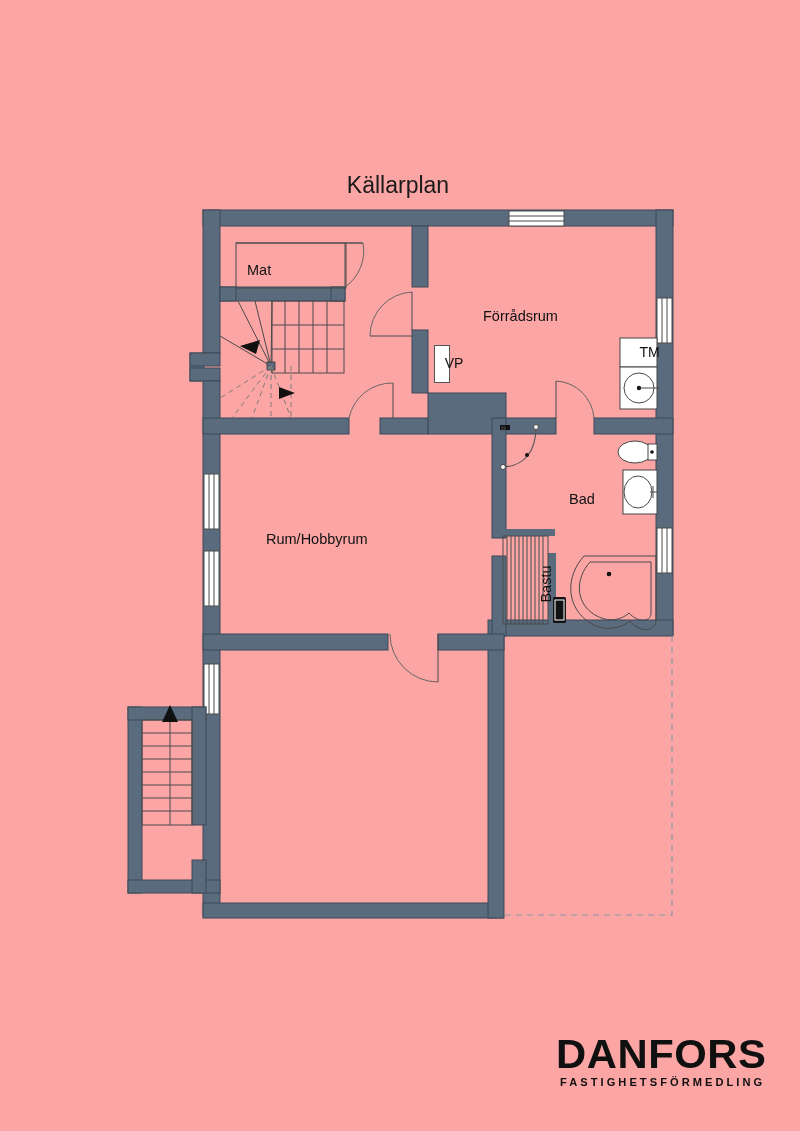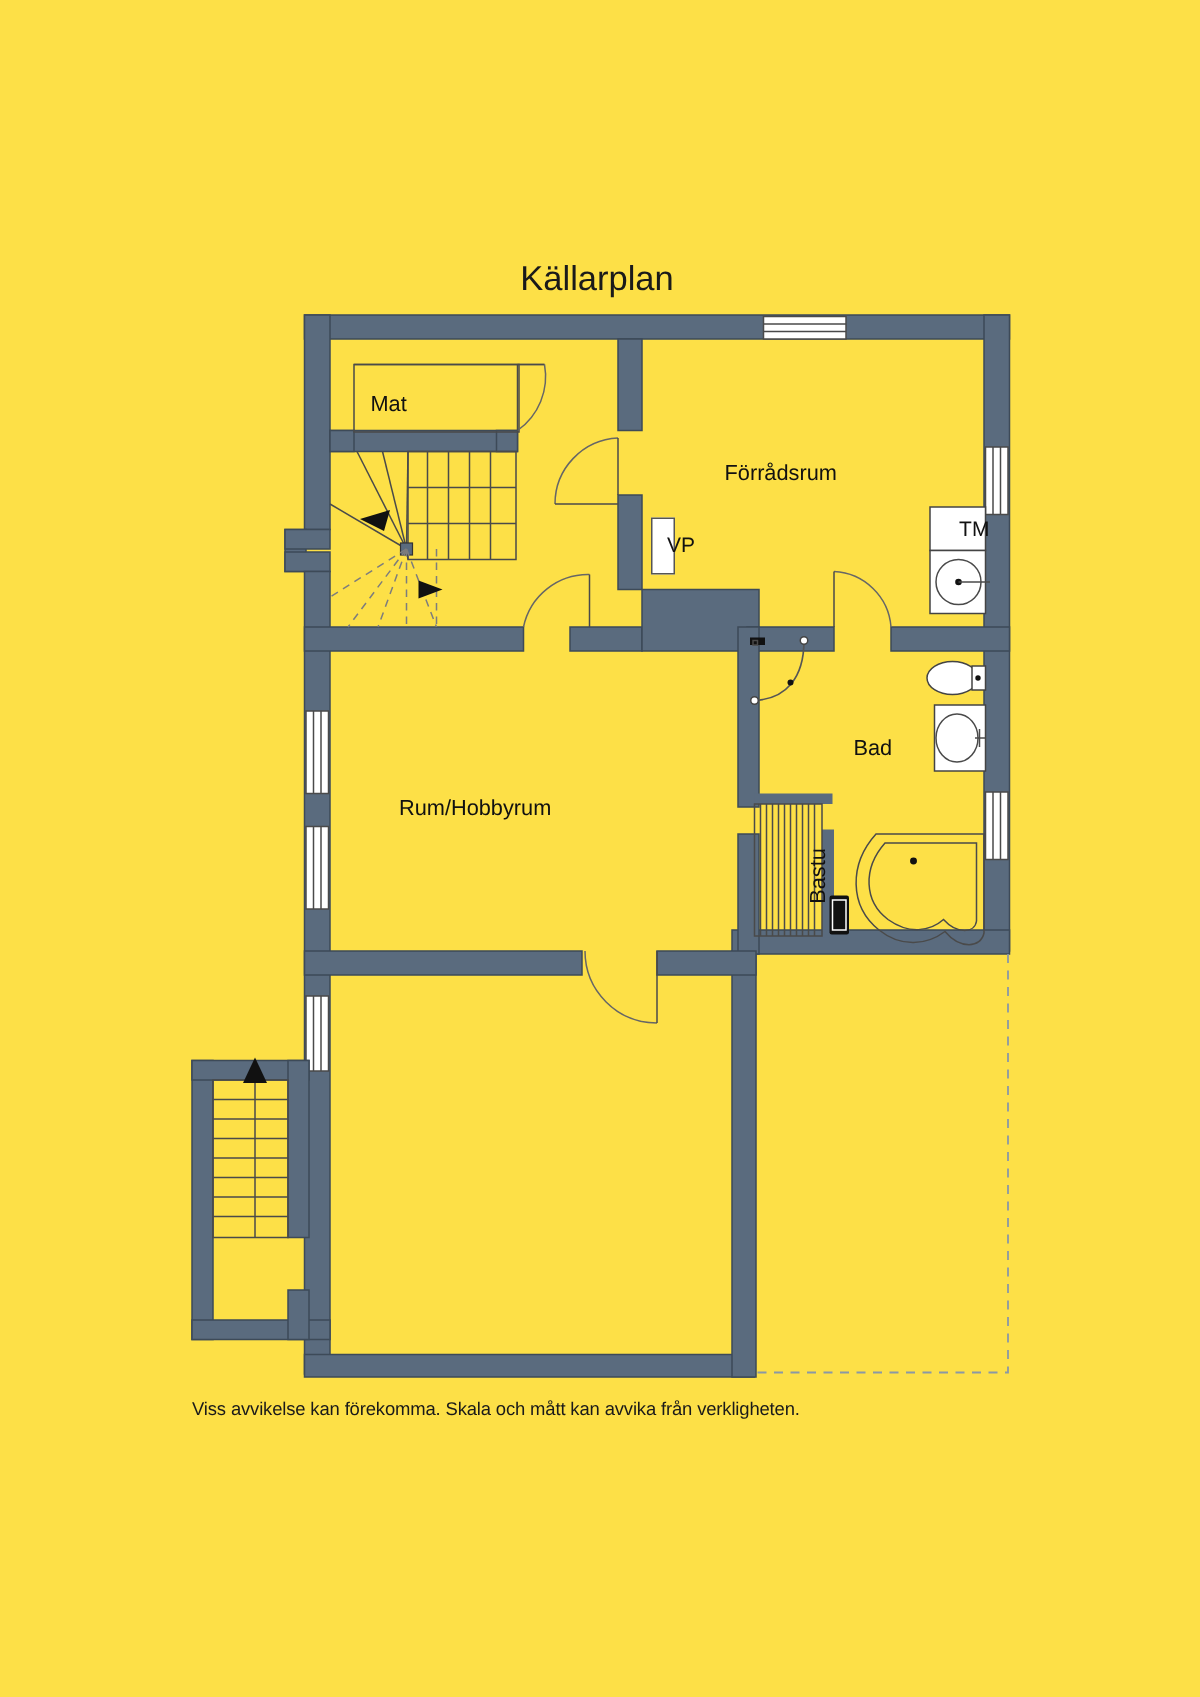--- a/index.html
+++ b/index.html
@@ -10,21 +10,21 @@
   body {
     width: 800px;
     height: 1131px;
     position: relative;
     font-family: "Liberation Sans", sans-serif;
     overflow: hidden;
   }
   #page {
     position: absolute;
     inset: 0;
-    background: #fde047;
+    background: #fca5a5;
   }
   .plan-title {
     position: absolute;
     left: 0;
     top: 172px;
     width: 800px;
     text-align: center;
     font-size: 23px;
     color: #1a1a1a;
     font-family: "Liberation Sans", sans-serif;
@@ -370,16 +370,19 @@
   <div class="rot-label" style="left:523px; top:576px; width:46px; text-align:center;">Bastu</div>
 
 
   <div style="position:absolute; left:434px; top:345px; width:16px; height:38px;
               border:1px solid #555; background:#fff; box-sizing:border-box;">
     <div class="box-label" style="left:0; top:9px; width:38px;">VP</div>
   </div>
 
   <div class="box-label" style="left:631px; top:344px; width:37px;">TM</div>
 
-  <div class="disclaimer">Viss avvikelse kan förekomma. Skala och mått kan avvika från verkligheten.</div>
-
+
+  <div id="brand">
+    <div class="brand-name">DANFORS</div>
+    <div class="brand-sub">FASTIGHETSFÖRMEDLING</div>
+  </div>
 
 </div>
 
 </body></html>

